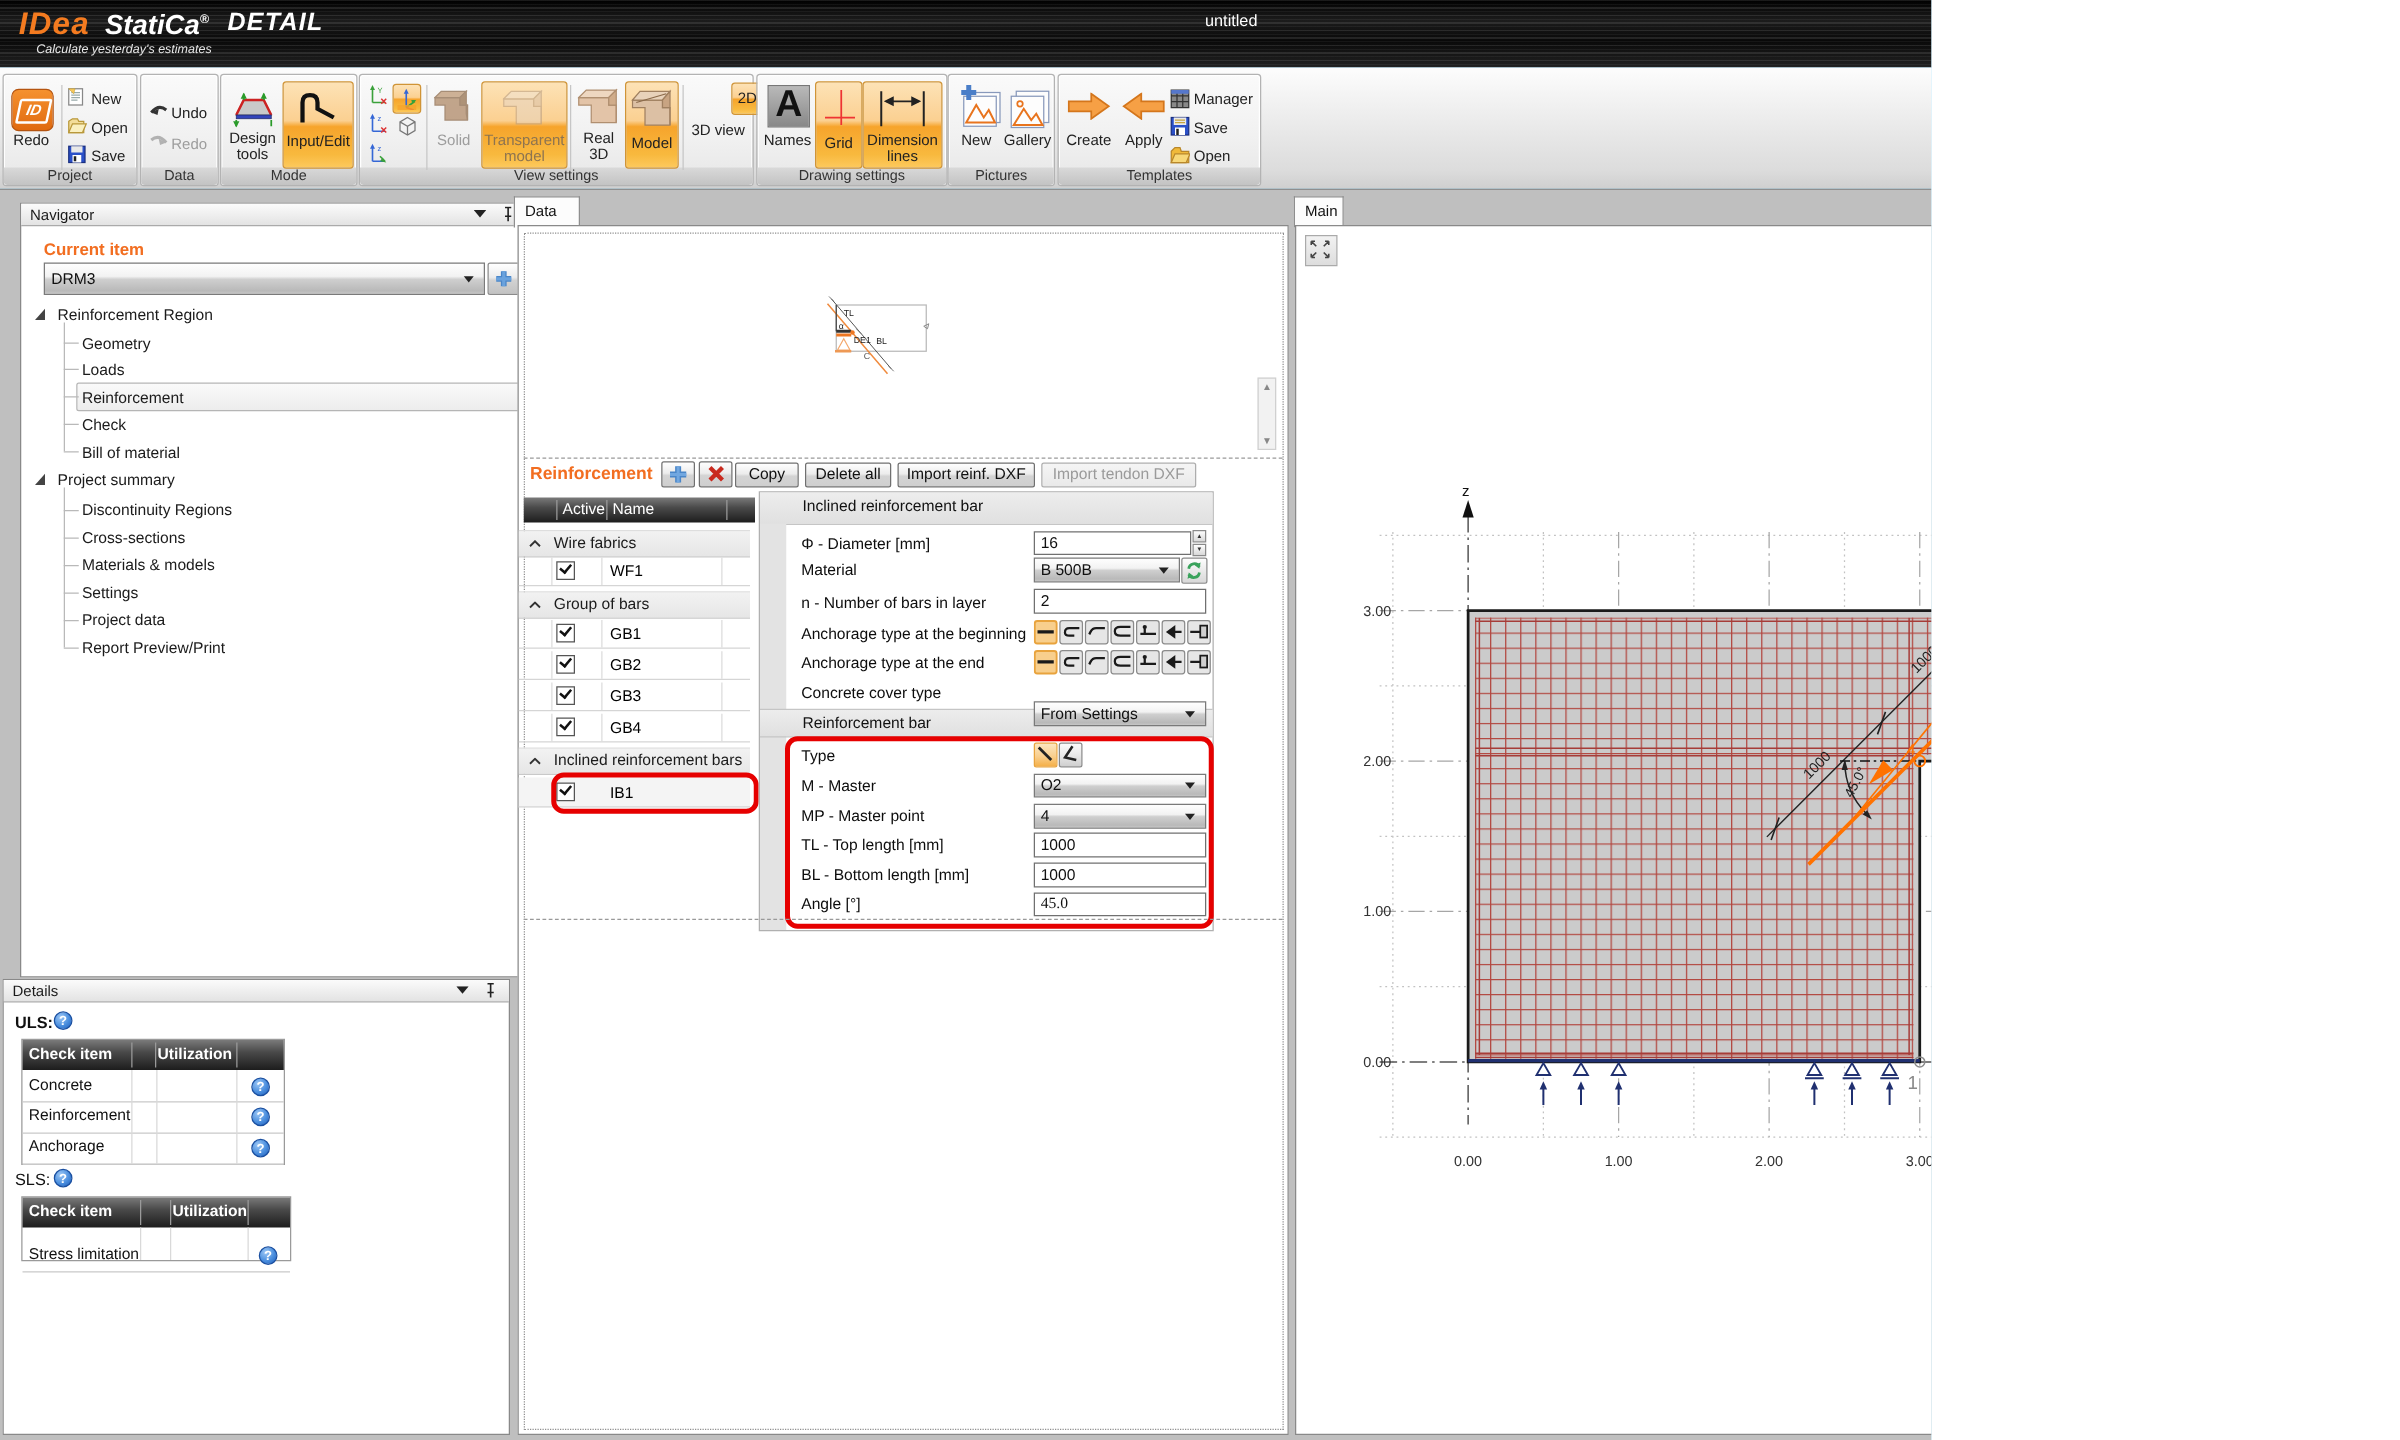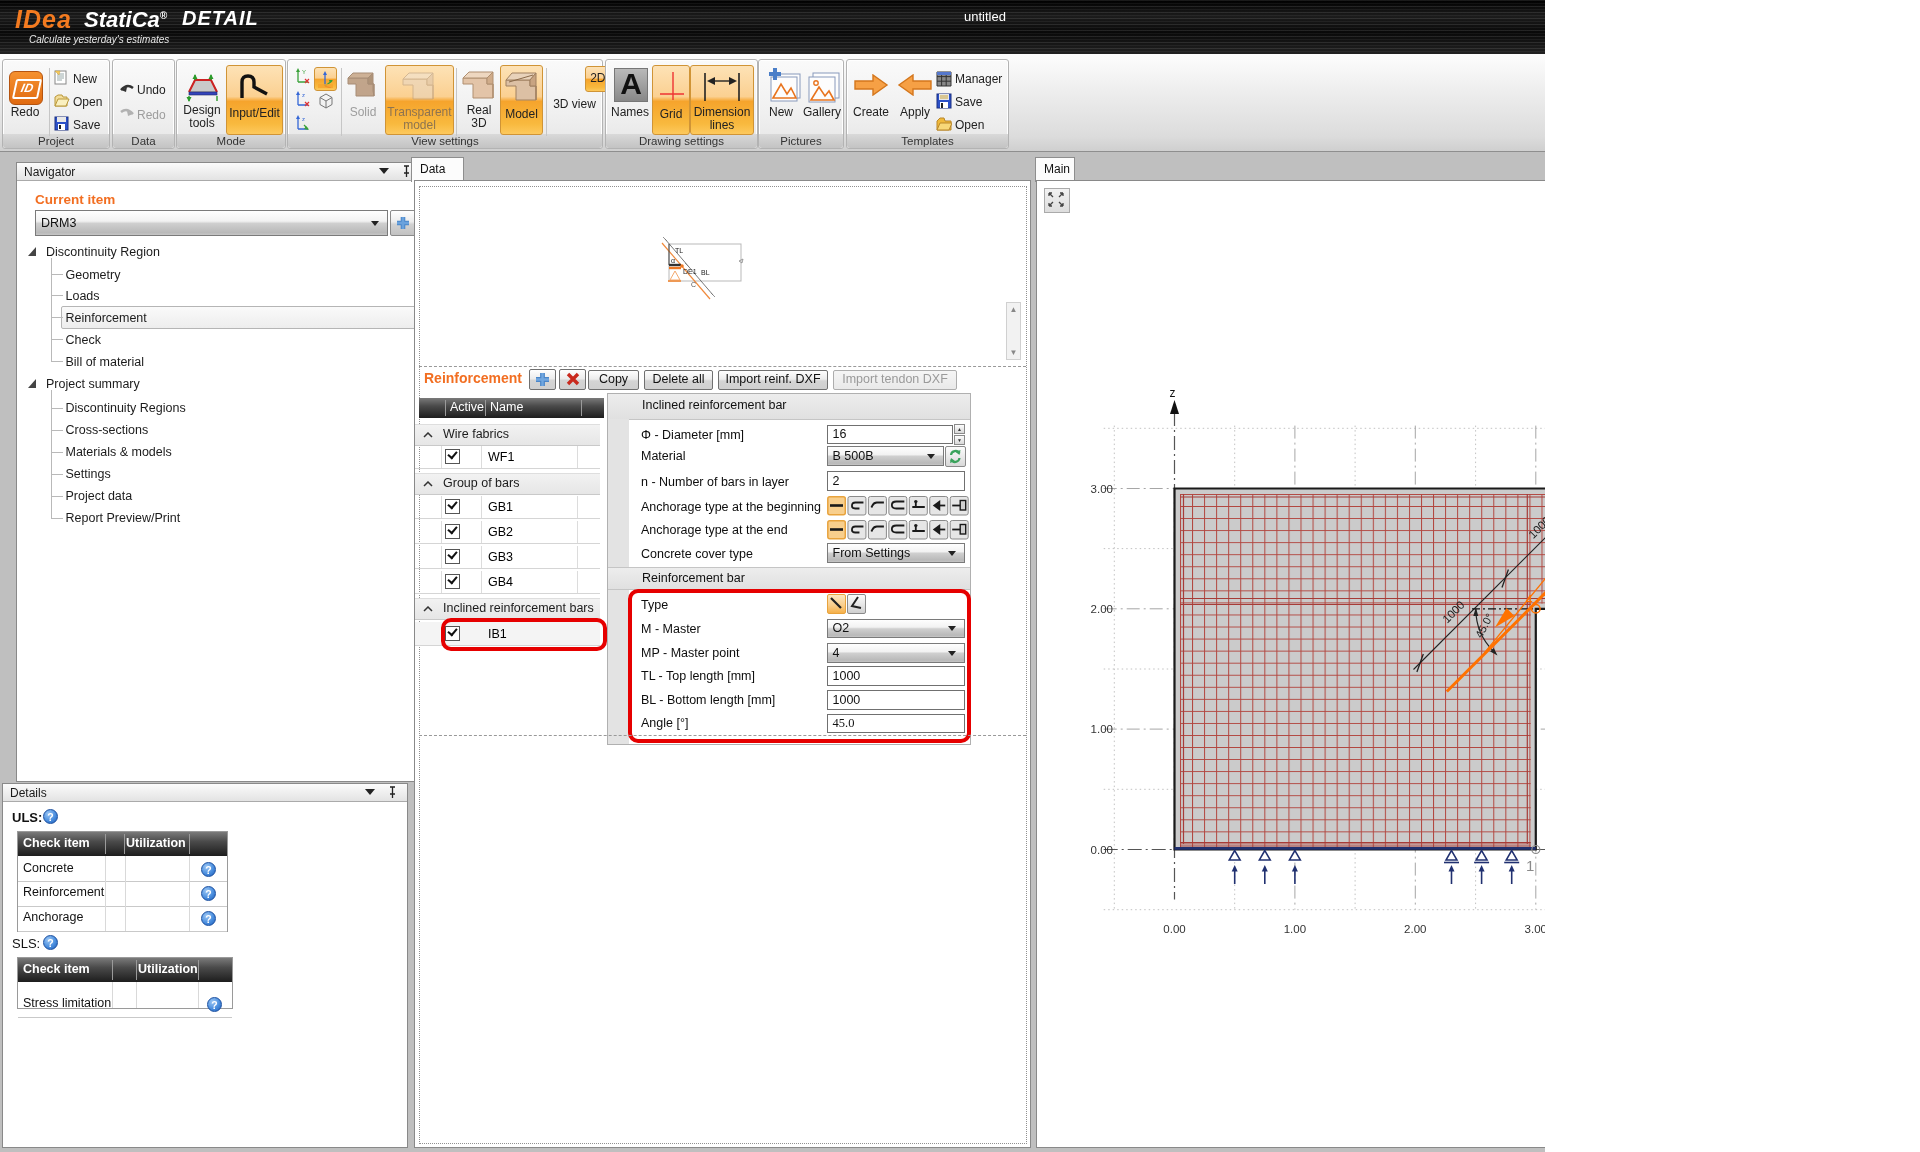--- a/index.html
+++ b/index.html
@@ -321,21 +321,21 @@
       <div style="position:absolute;left:373px;top:47px;width:24px;height:24px;border:1px solid #8a8a8a;background:linear-gradient(#fff,#ececec 45%,#d2d2d2 55%,#c2c2c2);border-radius:2px;">
         <svg style="position:absolute;left:5px;top:5px;" width="14" height="14">
             <path d="M7 1v12M1 7h12" stroke="#4a86c8" stroke-width="4.6"></path>
             <path d="M7 1v12M1 7h12" stroke="#6aa2dd" stroke-width="2.6"></path>
           </svg>
       </div>
       <div id="tree" style="position:absolute;inset:0;font-size:12.5px;color:#1b1b1b;">
         <svg style="position:absolute;left:10px;top:83px;" width="11" height="11">
             <polygon points="9,1 9,10 1,10" fill="#444"></polygon>
           </svg>
-        <div class="abs" style="left:29px;top:81.5px;">Discontinuity Region</div>
+        <div class="abs" style="left:29px;top:81.5px;">Reinforcement Region</div>
         <div class="abs" style="left:34px;top:95px;width:1px;height:103px;background:#b9b9b9;"></div>
         <div class="abs" style="left:34px;top:111px;width:12px;height:1px;background:#b9b9b9;"></div>
         <div class="abs" style="left:48.5px;top:104.5px;">Geometry</div>
         <div class="abs" style="left:34px;top:132px;width:12px;height:1px;background:#b9b9b9;"></div>
         <div class="abs" style="left:48.5px;top:125.5px;">Loads</div>
         <div class="abs" style="left:43.5px;top:142.5px;width:355px;height:21px;border:1px solid #b5b5b5;border-radius:2px;background:linear-gradient(#fafafa,#ededed);"></div>
         <div class="abs" style="left:34px;top:154px;width:12px;height:1px;background:#b9b9b9;"></div>
         <div class="abs" style="left:48.5px;top:147.5px;">Reinforcement</div>
         <div class="abs" style="left:34px;top:176px;width:12px;height:1px;background:#b9b9b9;"></div>
         <div class="abs" style="left:48.5px;top:169.5px;">Check</div>
@@ -626,21 +626,21 @@
 <g transform="translate(102.25,0)">
                 <path d="M16 9.5H6" stroke="#1a1a1a" stroke-width="1.8"></path>
                 <polygon points="11,4 11,15 3.5,9.5" fill="#1a1a1a"></polygon>
               </g>
 <g transform="translate(122.69999999999999,0)">
                 <path d="M2.5 9.5H11" stroke="#1a1a1a" stroke-width="1.8"></path>
                 <rect x="10.5" y="4.5" width="5.5" height="9.5" fill="#cfcfcf" stroke="#1a1a1a" stroke-width="1.4"></rect>
               </g>
             </svg></div>
         <div class="plabel" style="top:365.5px;">Concrete cover type</div>
-        <div class="combo pctrl" style="position:absolute;top:362px;">
+        <div class="combo pctrl" style="position:absolute;top:380px;">
             <span>From Settings</span>
           </div>
         <div class="plabel" style="top:416.5px;">Type</div>
         <div class="anchbtn sel" style="left:411.5px;top:413px;">
           <svg width="16" height="16" style="margin:0px 0 0 0px;">
               <path d="M3 3l10 10" stroke="#222" stroke-width="2.2"></path>
             </svg>
         </div>
         <div class="anchbtn" style="left:432px;top:413px;">
           <svg width="16" height="16" style="margin:0px 0 0 0px;">

